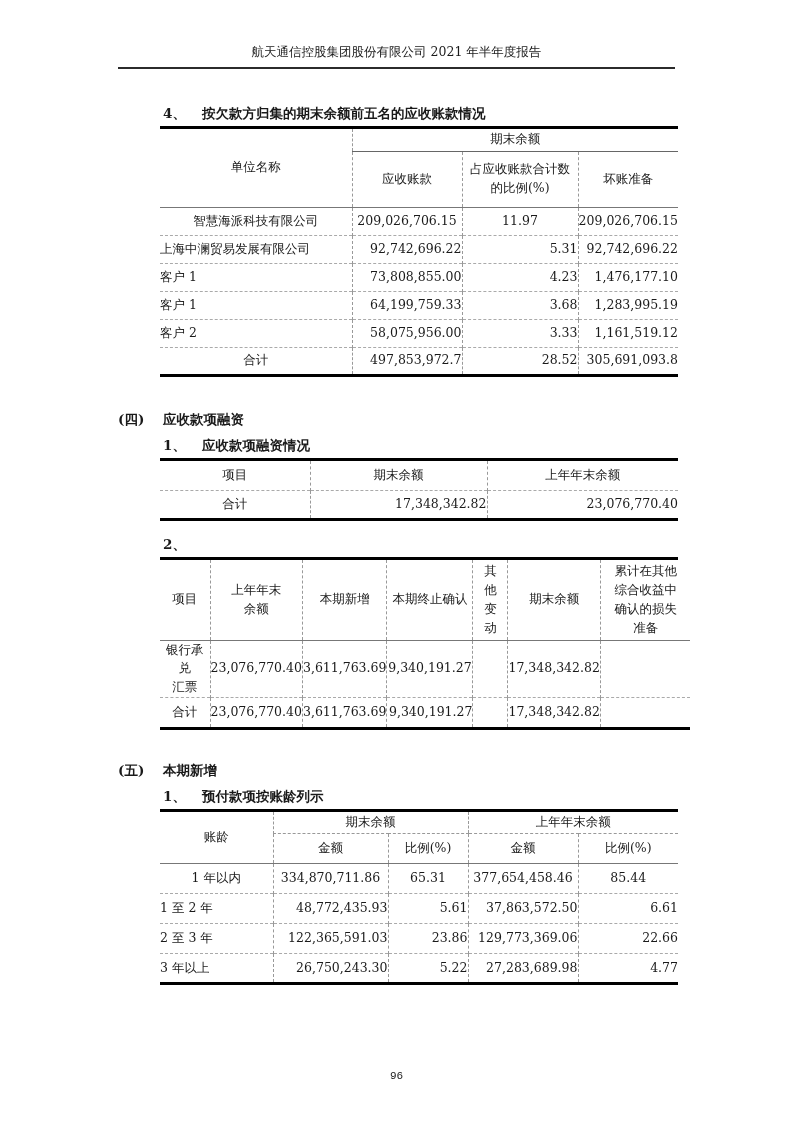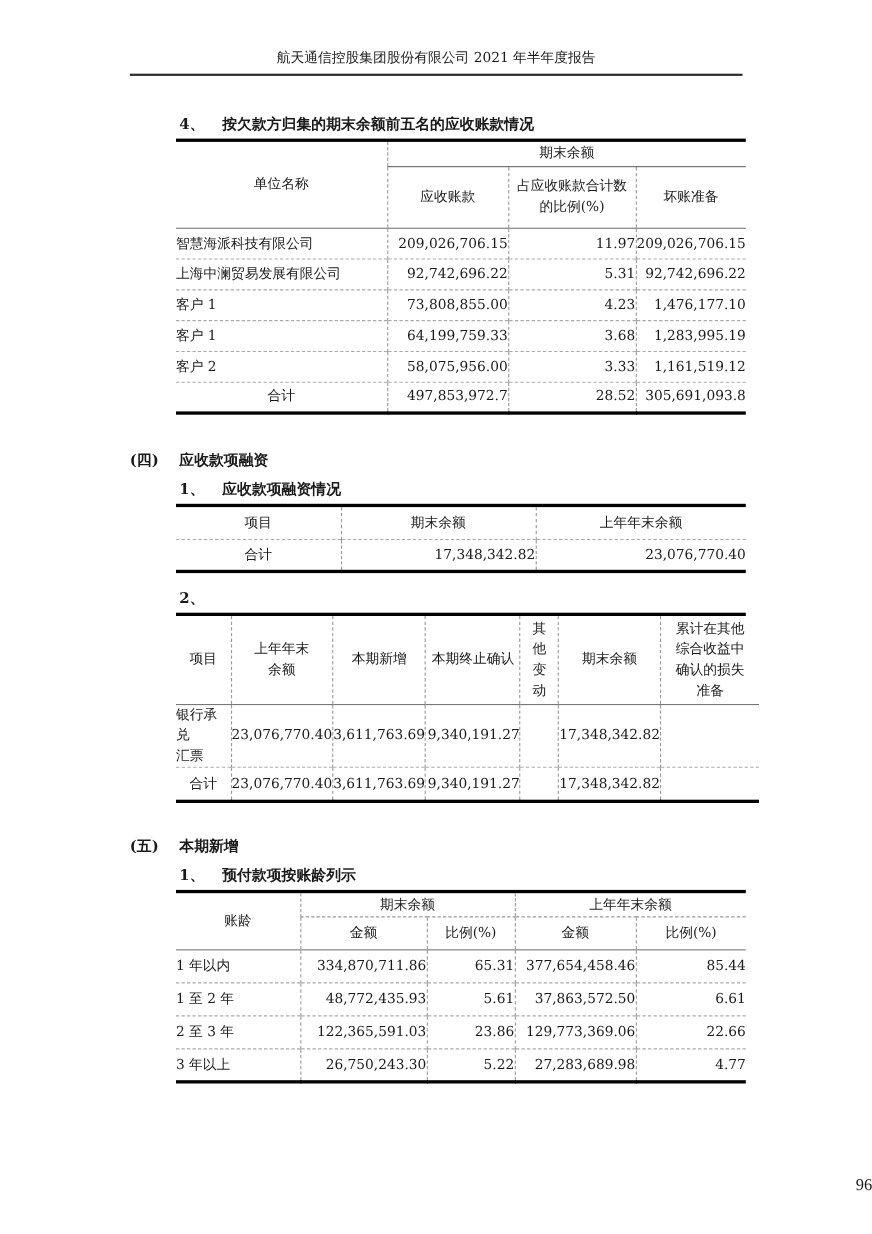--- a/index.html
+++ b/index.html
@@ -54,21 +54,21 @@
     vertical-align: middle;
     padding: 0;
   }
   .tbl th + th, .tbl td + td { border-left: 1px dashed #999; }
   .bl { border-left: 1px dashed #999; }
   .c { text-align: center; }
   .l { text-align: left; padding-left: 6px; }
   .r { text-align: right; padding-right: 8px; }
   .spanline  { border-bottom: 1px solid #666; }
   .spanline4 { border-bottom: 1px dashed #999; }
-  tr.first td { border-top: 1px solid #777; }
+  tr.first td { border-top: 1px solid #777; text-align: center; }
   tr.dr td { border-top: 1px dashed #aaa; }
   tr.first.dr td { border-top: 1px solid #777; }
   .vb { vertical-align: bottom; padding-bottom: 7px; }
 
   .t1 .hr1 { height: 22px; }
   .t1 .hr2 { height: 56px; }
   .t1 tr.dr { height: 28px; }
 
   .t2 .hr1 { height: 30px; }
   .t2 tr.dr { height: 30px; }
@@ -81,22 +81,22 @@
 
   .t4 .hr1 { height: 22px; }
   .t4 .hr2 { height: 30px; }
   .t4 tr.dr { height: 30px; }
 
   .note { display: flex; margin-left: -13px; margin-top: 11px; font-size: 12.5px; line-height: 17px; }
   .note-label { flex: 0 0 45px; }
 
   .page-number {
     position: absolute; left: 0; right: 0; top: 1070px;
-    text-align: right; font-size: 15px;
-    font-family: Liberation Serif, serif;
+    text-align: center; font-size: 11px;
+    font-family: Liberation Mono, monospace;
   }
 </style>
 </head>
 <body>
 
 <div class="page">
 
   <div class="doc-header">
     <span>航天通信控股集团股份有限公司 2021 年半年度报告</span>
   </div>

